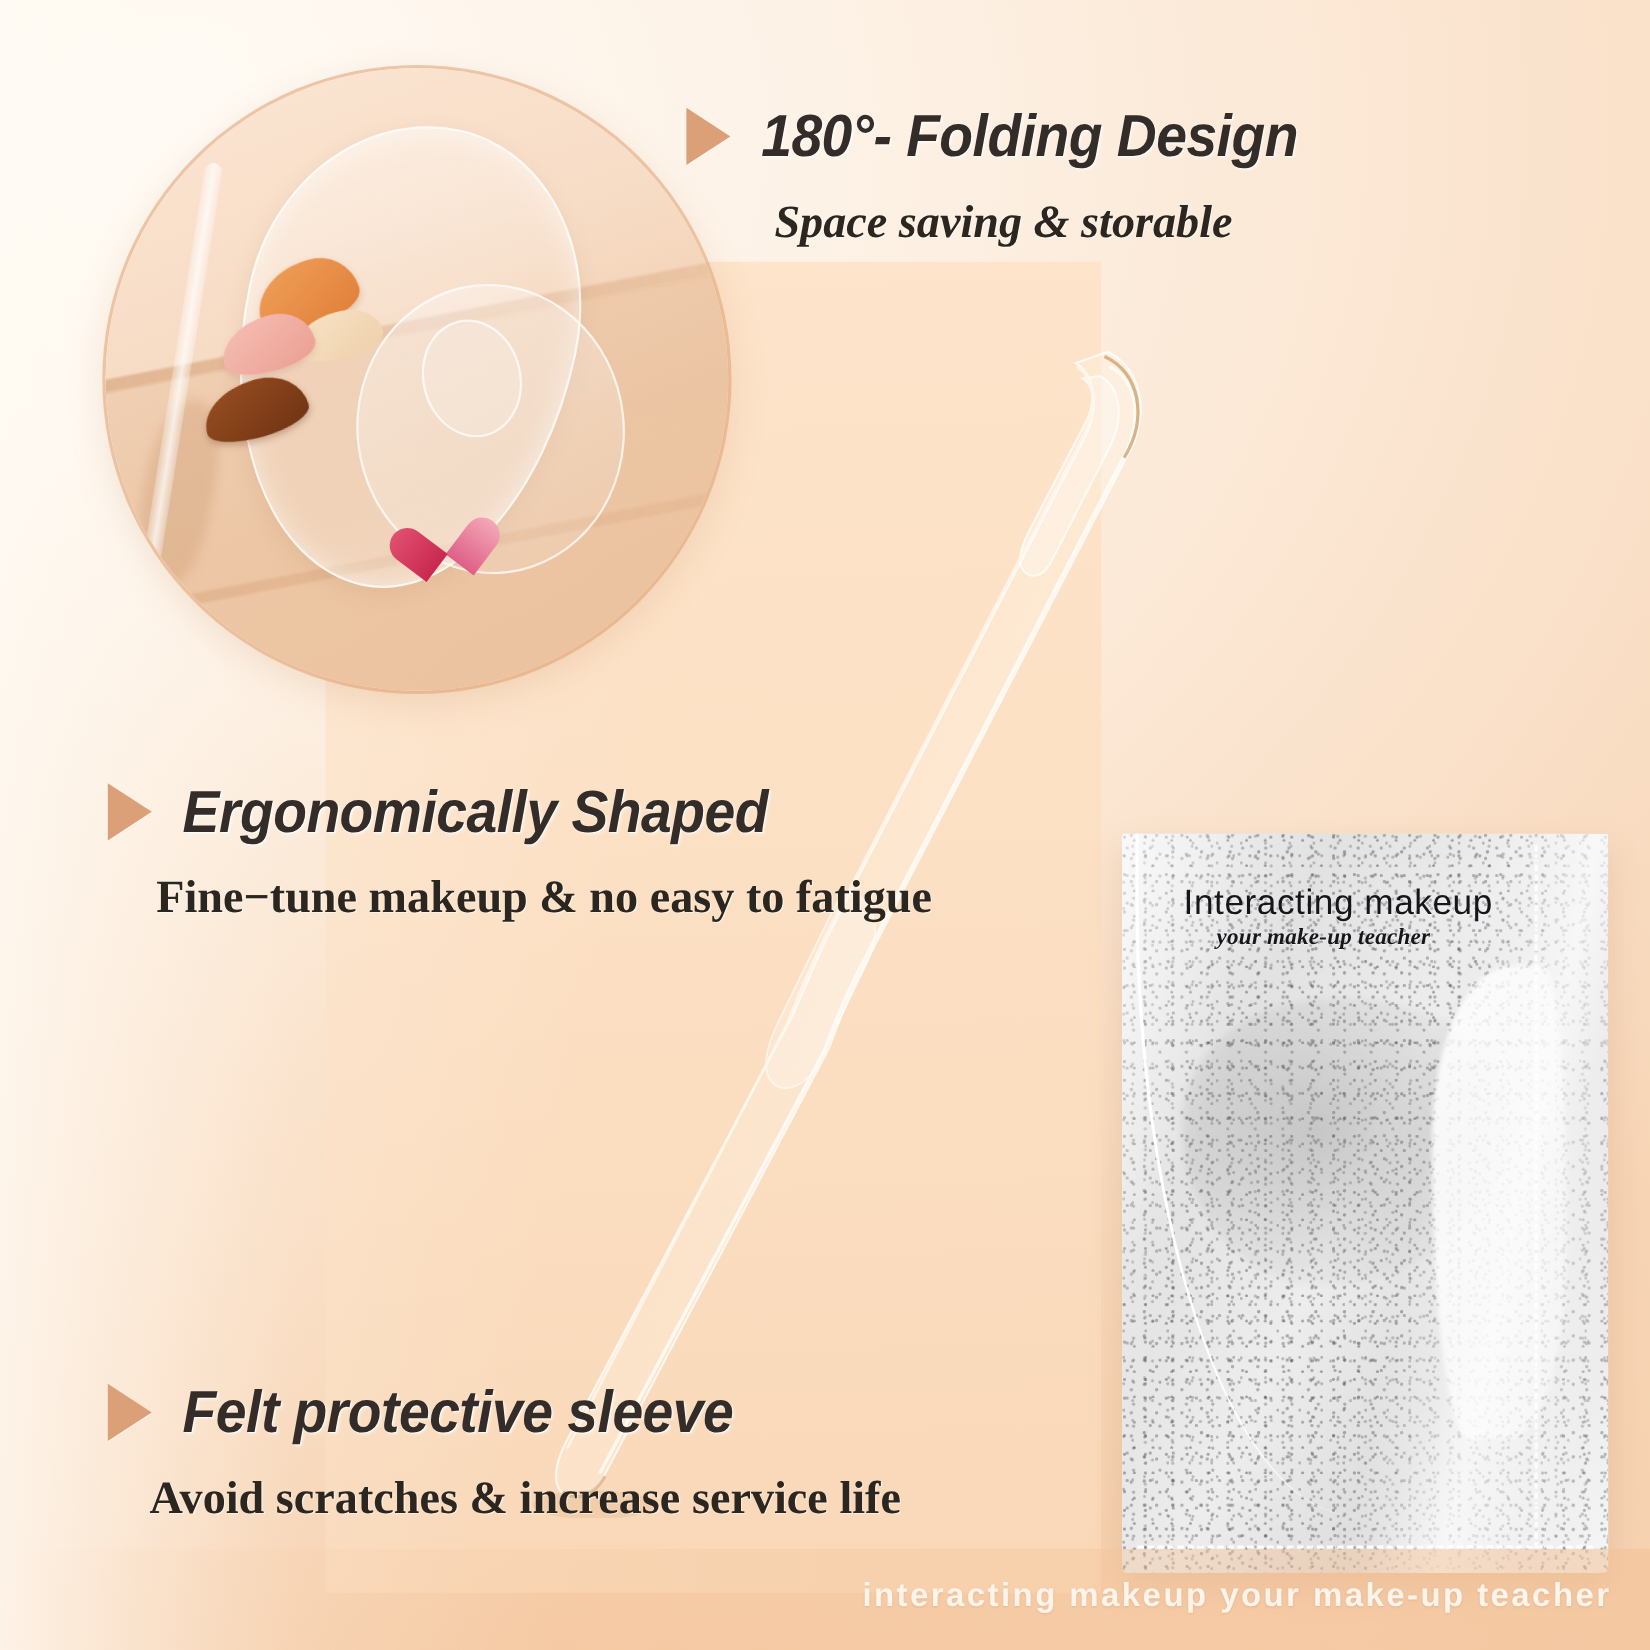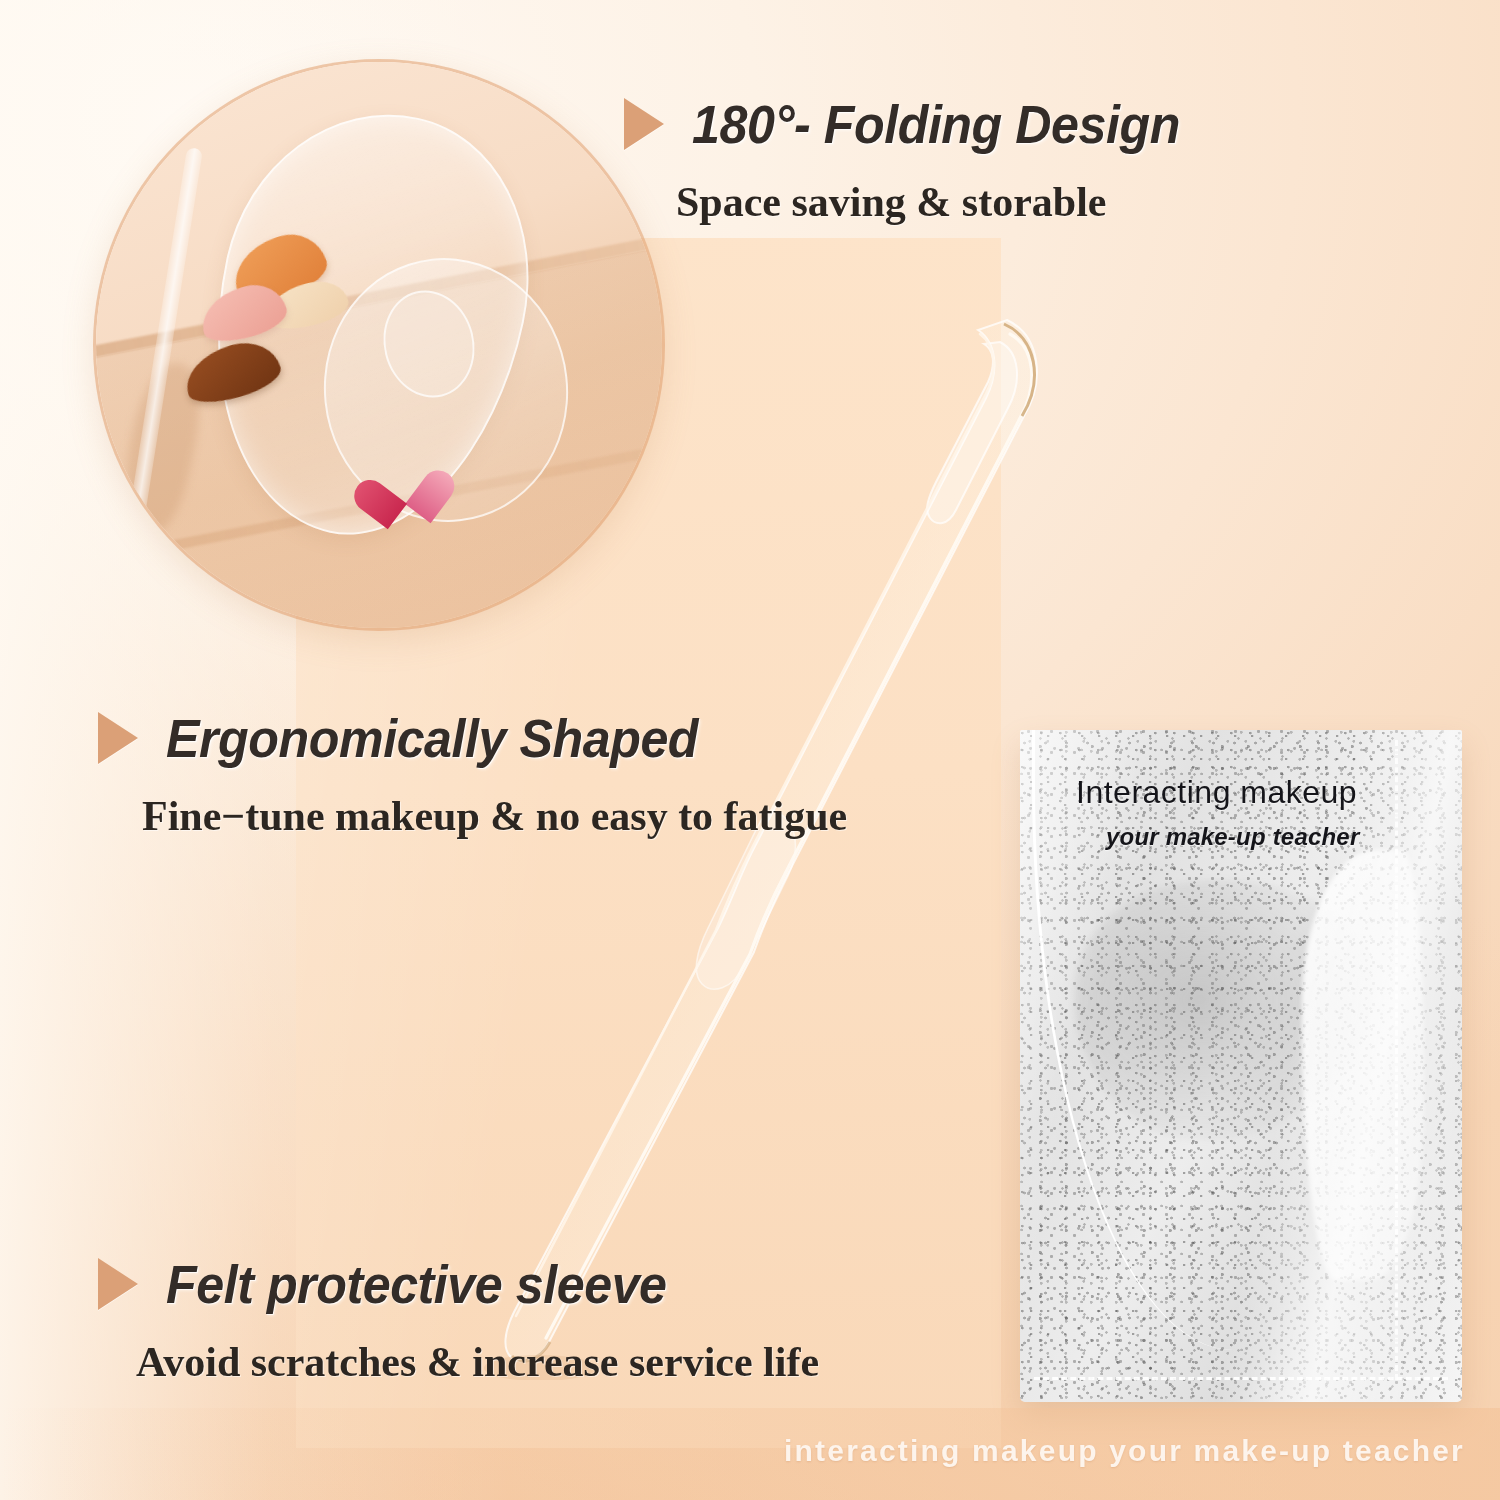--- a/index.html
+++ b/index.html
@@ -121,21 +121,21 @@
     content:"";position:absolute;top:0;width:32px;height:50px;border-radius:20px 20px 0 0;
   }
   .heart:before{left:30px;background:linear-gradient(180deg,#f4a8b8,#de5f86);transform:rotate(45deg);transform-origin:0 100%;}
   .heart:after{left:0;background:linear-gradient(180deg,#e0506f,#c9284f);transform:rotate(-45deg);transform-origin:100% 100%;}
 
   
   .wand{position:absolute;left:400px;top:290px;width:680px;height:1090px;pointer-events:none;}
 
   
   .pouch{
-    position:absolute;left:1020px;top:730px;width:442px;height:672px;
+    position:absolute;left:1020px;top:758px;width:442px;height:672px;
     background:
       linear-gradient(115deg,#f2f2f2 0%,#e2e2e2 26%,#ededed 48%,#dcdcdc 70%,#f4f4f4 100%);
     box-shadow:0 14px 30px rgba(170,120,80,.20);
     overflow:hidden;
     border-radius:2px 2px 5px 5px;
   }
   .pouch .speckle{
     position:absolute;inset:0;opacity:.92;
     background-image:
       radial-gradient(circle at 12% 18%, rgba(60,60,60,.45) 0 1.1px, transparent 1.6px),
@@ -182,23 +182,23 @@
   }
   .pouch-brand{
     position:absolute;left:56px;top:44px;right:24px;color:#15151a;
     text-shadow:0 1px 1px rgba(255,255,255,.65);
   }
   .pouch-brand .p1{
     font-size:32px;letter-spacing:.5px;font-weight:400;
     font-family:"Liberation Sans", sans-serif;
   }
   .pouch-brand .p2{
-    font-size:24px;font-style:italic;font-weight:700;margin-top:12px;margin-left:30px;
+    font-size:21px;font-style:italic;font-weight:700;margin-top:0;margin-left:30px;
     letter-spacing:.2px;
-    font-family:Liberation Sans, sans-serif;
+    font-family:Liberation Serif, serif;
   }
 
   
   .feat{position:absolute;}
   .feat-row{display:flex;align-items:center;padding-left:24px;}
   .tri{
     width:0;height:0;flex:0 0 auto;
     border-top:26px solid transparent;border-bottom:26px solid transparent;
     border-left:40px solid #dba077;
     margin-right:28px;
@@ -213,21 +213,21 @@
     text-shadow:1px 1px 0 rgba(255,255,255,.75), 2px 2px 3px rgba(255,255,255,.45);
     white-space:nowrap;
   }
   .h-sub{
     font-family:"Liberation Serif", serif;
     font-weight:700;font-size:42px;color:#2c2621;
     margin-top:26px;white-space:nowrap;
     text-shadow:1px 1px 0 rgba(255,255,255,.55);
   }
   .feat-1{left:600px;top:96px;}
-  .feat-1 .h-sub{margin-left:76px;}
+  .feat-1 .h-sub{margin-left:104px;font-style:italic;}
   .feat-2{left:74px;top:710px;}
   .feat-2 .h-sub{margin-left:68px;}
   .feat-3{left:74px;top:1256px;}
   .feat-3 .h-sub{margin-left:62px;}
 
   
   .footer{
     position:absolute;left:0;right:0;bottom:0;height:92px;
     background:linear-gradient(90deg, rgba(247,206,167,.0) 0%, rgba(245,200,160,.25) 30%, rgba(243,193,150,.55) 100%);
     display:flex;align-items:center;justify-content:flex-end;

